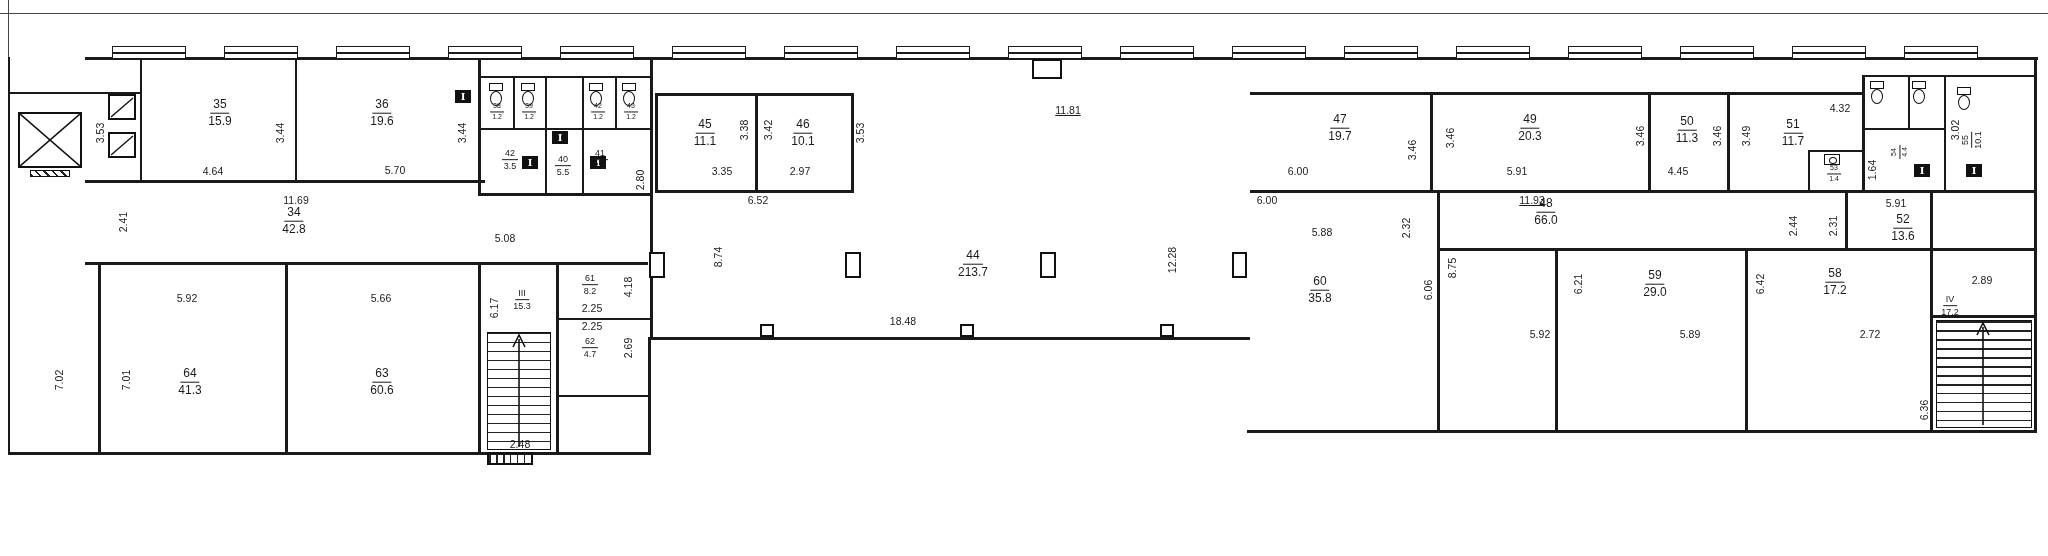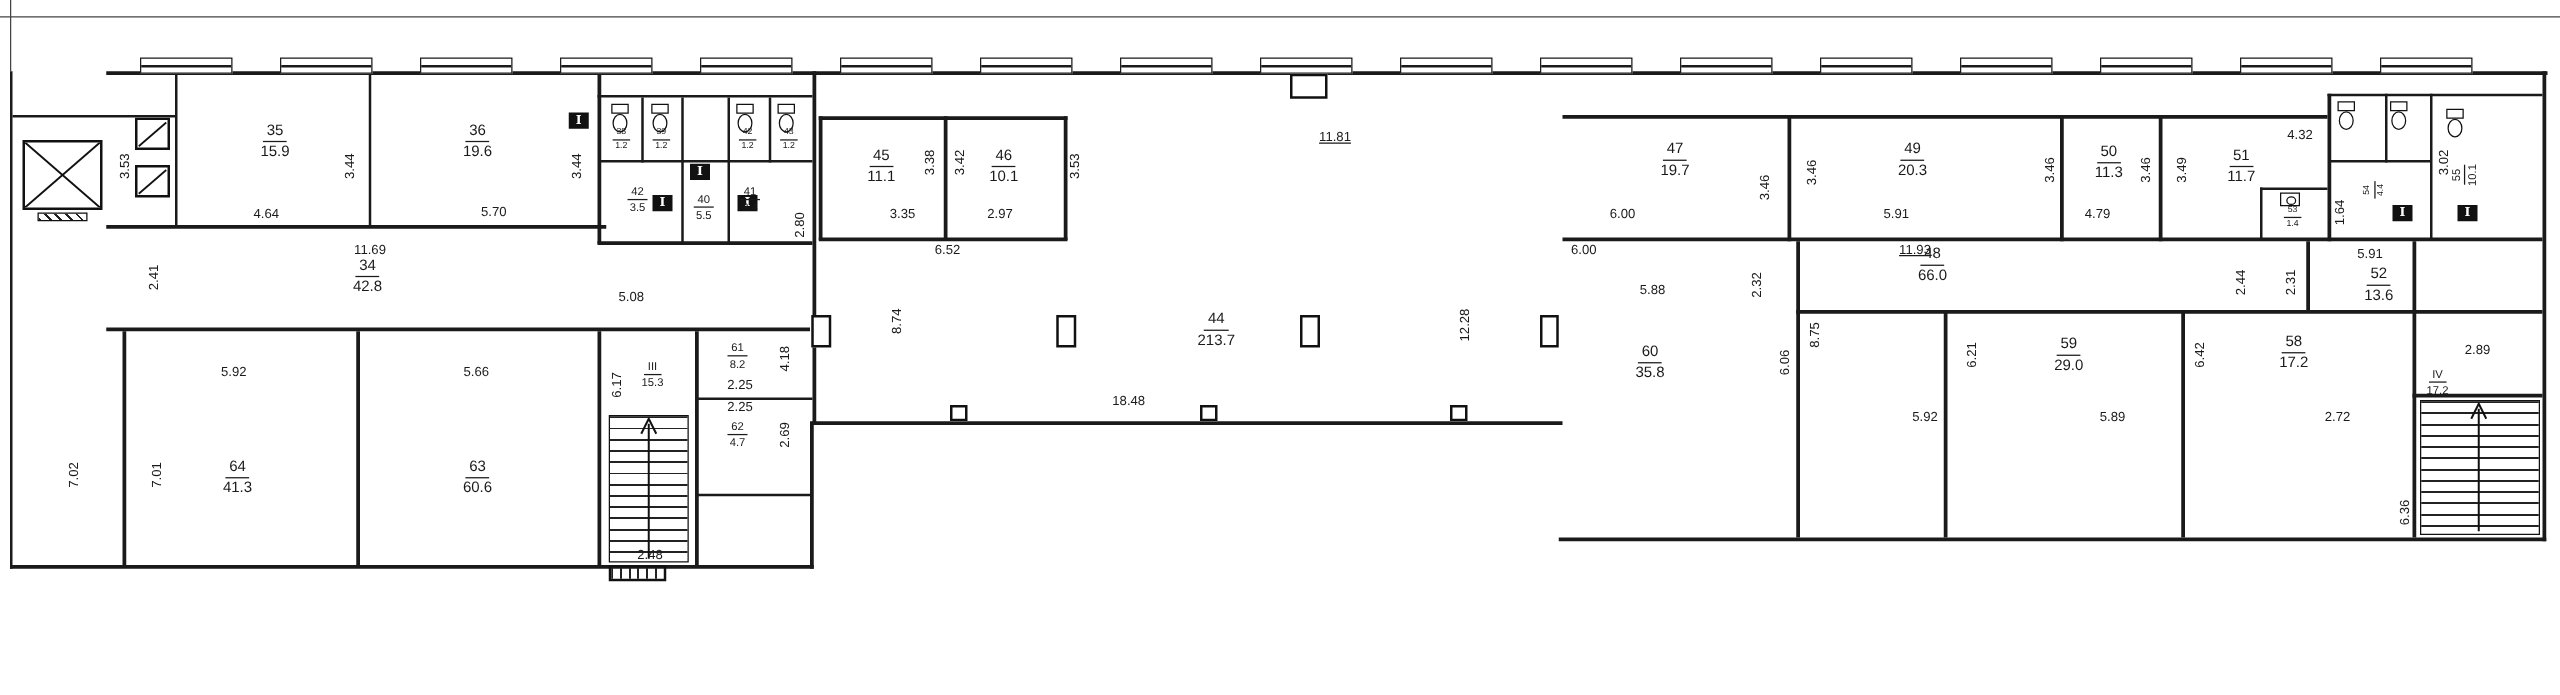--- a/index.html
+++ b/index.html
@@ -257,21 +257,21 @@
       <div class="dim rot" style="left: 1172px; top: 260px;">12.28</div>
       <div class="dim" style="left: 903px; top: 321px;">18.48</div>
       <div class="dim" style="left: 1298px; top: 171px;">6.00</div>
       <div class="dim" style="left: 1267px; top: 200px;">6.00</div>
       <div class="dim rot" style="left: 1412px; top: 150px;">3.46</div>
       <div class="dim rot" style="left: 1450px; top: 138px;">3.46</div>
       <div class="dim" style="left: 1517px; top: 171px;">5.91</div>
       <div class="dim" style="left: 1532px; top: 200px; text-decoration: underline;">11.93</div>
       <div class="dim rot" style="left: 1406px; top: 228px;">2.32</div>
       <div class="dim rot" style="left: 1640px; top: 136px;">3.46</div>
-      <div class="dim" style="left: 1678px; top: 171px;">4.79</div>
+      <div class="dim" style="left: 1678px; top: 171px;">4.45</div>
       <div class="dim rot" style="left: 1717px; top: 136px;">3.46</div>
       <div class="dim rot" style="left: 1746px; top: 136px;">3.49</div>
       <div class="dim" style="left: 1796px; top: 108px; margin-left: 44px;">4.32</div>
       <div class="dim" style="left: 1322px; top: 232px;">5.88</div>
       <div class="dim rot" style="left: 1428px; top: 290px;">6.06</div>
       <div class="dim rot" style="left: 1452px; top: 268px;">8.75</div>
       <div class="dim" style="left: 1540px; top: 334px;">5.92</div>
       <div class="dim rot" style="left: 1578px; top: 284px;">6.21</div>
       <div class="dim" style="left: 1690px; top: 334px;">5.89</div>
       <div class="dim rot" style="left: 1760px; top: 284px;">6.42</div>

